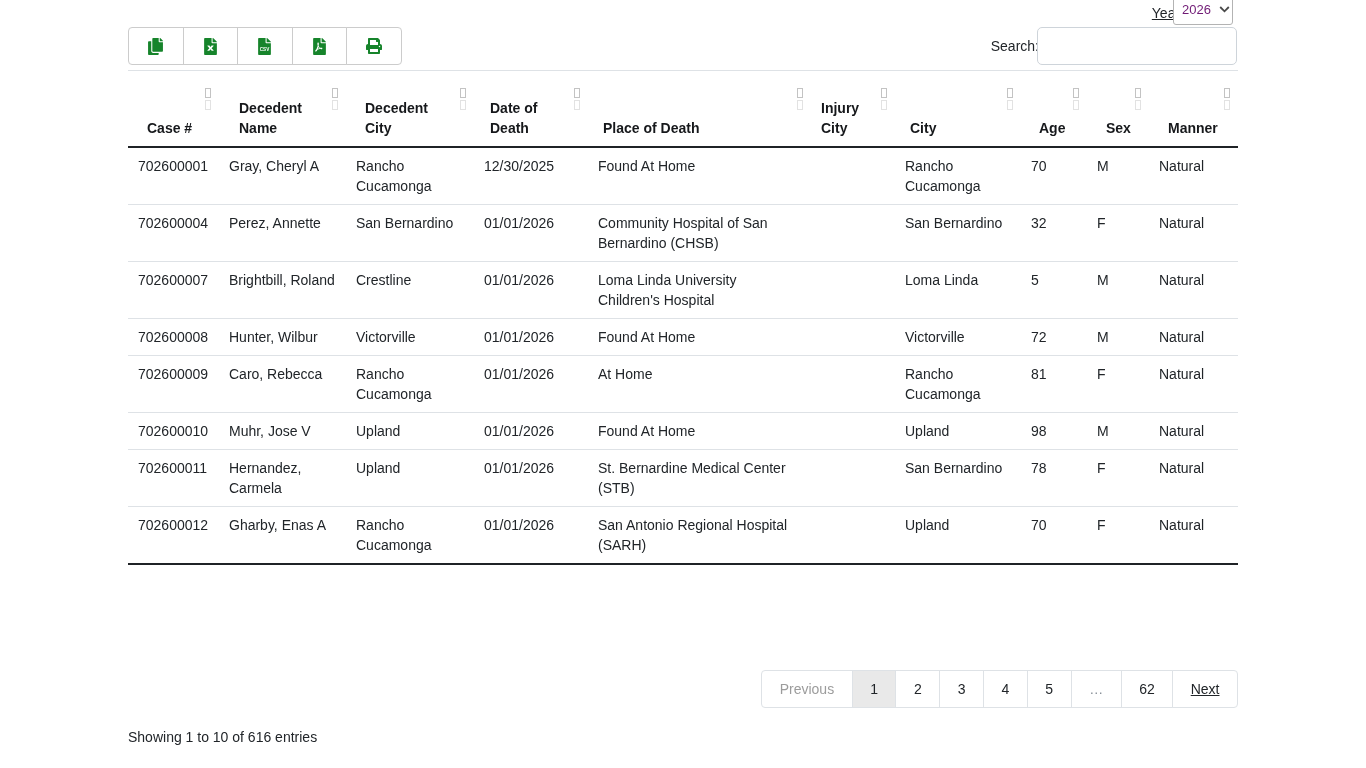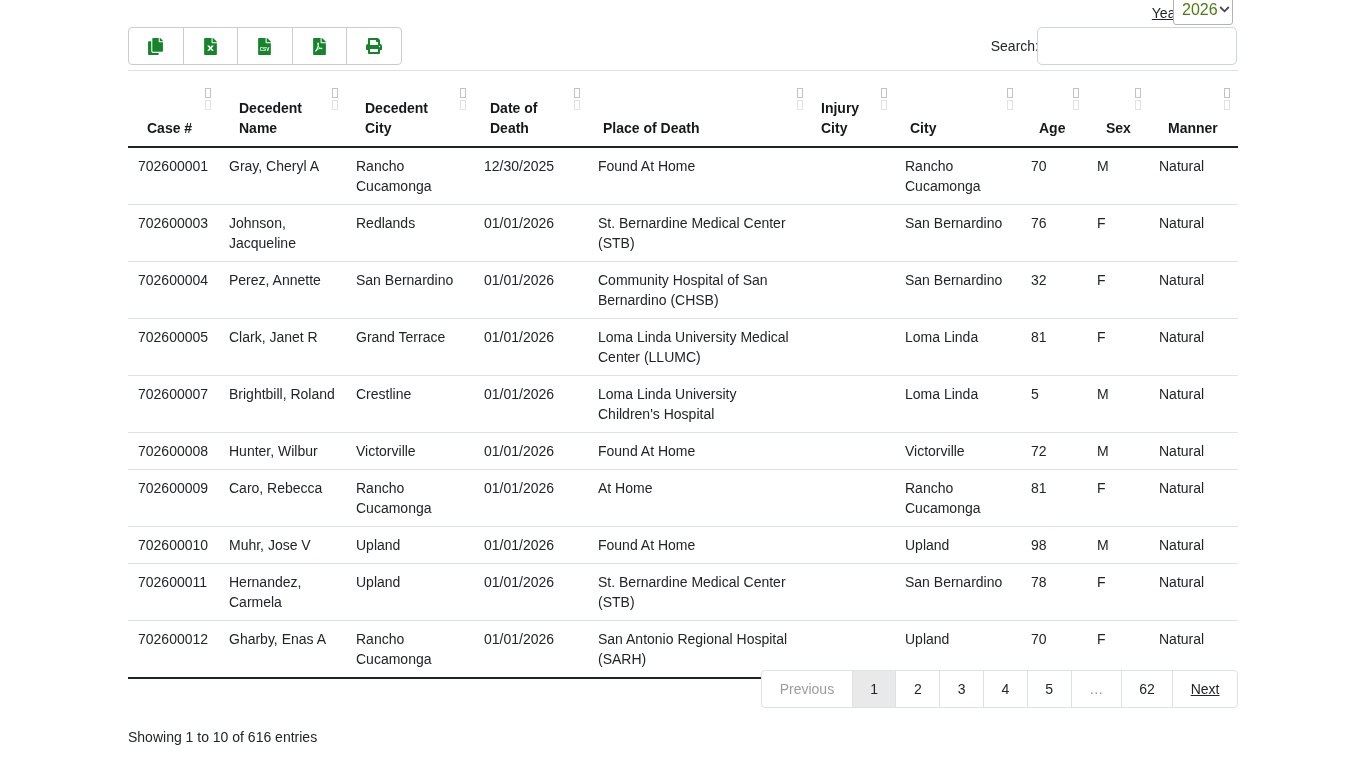--- a/index.html
+++ b/index.html
@@ -1,21 +1,21 @@
 <!DOCTYPE html>
 <html><head><meta charset="utf-8">
 <style>
 html,body{margin:0;padding:0;background:#fff;}
 body{width:1366px;height:768px;font-family:"Liberation Sans",sans-serif;font-size:14px;color:#212529;overflow:hidden;}
 #pg{position:relative;width:1366px;height:768px;overflow:hidden;}
 .abs{position:absolute;}
 
 #ylab{top:3px;right:182px;line-height:20px;text-decoration:underline;}
 #ysel{left:1173px;top:-4px;width:60px;height:29px;border:1px solid #b3b3b3;border-radius:3px;background:#fff;box-sizing:border-box;}
-#ysel span{position:absolute;left:8px;top:4px;line-height:18px;font-size:16px;color:#4d7c0f;}
+#ysel span{position:absolute;left:8px;top:4px;line-height:18px;font-size:13px;color:#701a75;}
 
 #btns{left:128px;top:27px;width:274px;height:38px;display:flex;}
 .bt{flex:1;background:#fff;border:1px solid #ccc;margin-left:-1px;display:flex;align-items:center;justify-content:center;box-sizing:border-box;}
 .bt:first-child{margin-left:0;border-radius:4px 0 0 4px;}
 .bt:last-child{border-radius:0 4px 4px 0;}
 .bt svg{display:block;}
 
 #slab{top:27px;right:327px;height:38px;line-height:38px;}
 #sin{left:1037px;top:27px;width:200px;height:38px;border:1px solid #ced4da;border-radius:5px;box-sizing:border-box;background:#fff;}
 
@@ -109,52 +109,28 @@
           <td>Rancho<br>Cucamonga</td>
           <td>12/30/2025</td>
           <td>Found At Home</td>
           <td></td>
           <td>Rancho<br>Cucamonga</td>
           <td>70</td>
           <td>M</td>
           <td>Natural</td>
         </tr>
 <tr>
-          <td>702600003</td>
-          <td>Johnson,<br>Jacqueline</td>
-          <td>Redlands</td>
-          <td>01/01/2026</td>
-          <td>St. Bernardine Medical Center<br>(STB)</td>
-          <td></td>
-          <td>San Bernardino</td>
-          <td>76</td>
-          <td>F</td>
-          <td>Natural</td>
-        </tr>
-<tr>
           <td>702600004</td>
           <td>Perez, Annette</td>
           <td>San Bernardino</td>
           <td>01/01/2026</td>
           <td>Community Hospital of San<br>Bernardino (CHSB)</td>
           <td></td>
           <td>San Bernardino</td>
           <td>32</td>
-          <td>F</td>
-          <td>Natural</td>
-        </tr>
-<tr>
-          <td>702600005</td>
-          <td>Clark, Janet R</td>
-          <td>Grand Terrace</td>
-          <td>01/01/2026</td>
-          <td>Loma Linda University Medical<br>Center (LLUMC)</td>
-          <td></td>
-          <td>Loma Linda</td>
-          <td>81</td>
           <td>F</td>
           <td>Natural</td>
         </tr>
 <tr>
           <td>702600007</td>
           <td>Brightbill, Roland</td>
           <td>Crestline</td>
           <td>01/01/2026</td>
           <td>Loma Linda University<br>Children's Hospital</td>
           <td></td>

